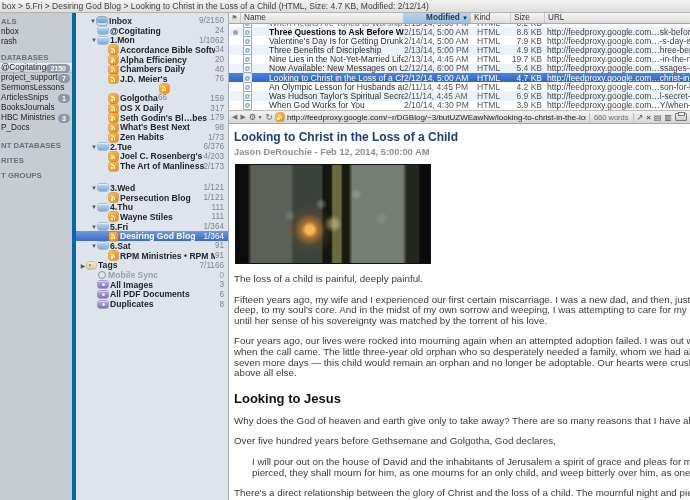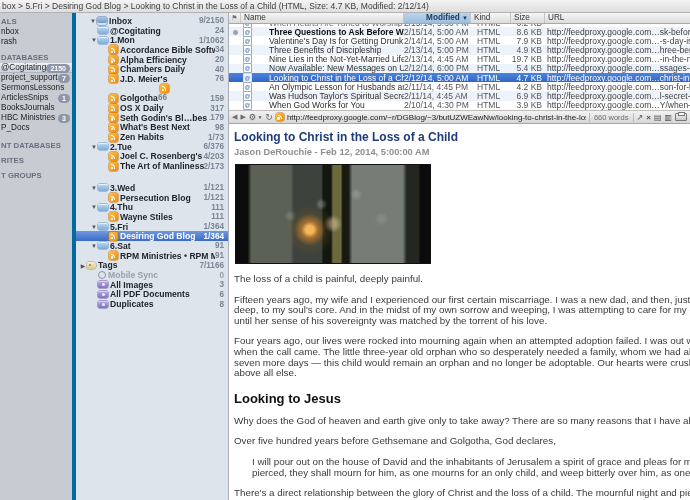--- a/index.html
+++ b/index.html
@@ -15,21 +15,21 @@
   .rail-row{height:10px;line-height:10px;font-size:8.2px;color:#1d1d1d;white-space:nowrap;display:flex;align-items:center;padding-left:1px;}
   .rail-row.hdr{color:#68707e;font-weight:bold;font-size:7.8px;}
   .rail-row.sel{background:linear-gradient(#eef1f5,#c5ccd6);box-shadow:inset 0 -1px 0 #aeb5bf;}
   .rail-row .lbl{flex:1;overflow:hidden;}
   .badge{background:#8d97a7;color:#fff;font-size:7px;line-height:9px;border-radius:6px;padding:0 4px;margin-right:2px;font-weight:bold;}
   
   .tree{width:152px;background:#dde4ec;flex:none;overflow:hidden;padding-top:3px;border-right:1px solid #a9aeb6;}
   .trow{height:9.7px;display:flex;align-items:center;font-size:8.6px;font-weight:bold;color:#22262c;white-space:nowrap;}
   .trow .disc{width:8px;flex:none;font-size:6px;color:#51565e;text-align:center;}
   .trow .lbl{flex:1;overflow:hidden;margin-left:2px;}
-  .trow .cnt{font-weight:bold;font-size:8.2px;color:#7c8594;padding-right:4px;}
+  .trow .cnt{font-weight:normal;font-size:8.2px;color:#7c8594;padding-right:4px;}
   .trow.sel{background:linear-gradient(#6d99dd,#3a6cc8);color:#fff;}
   .trow.sel .cnt,.trow.sel .disc{color:#fff;}
   .trow.dim .lbl,.trow.dim .cnt{color:#99a1ac;}
   
   .ic{flex:none;display:inline-block;}
   .ic-folder{width:10px;height:7px;border-radius:1.5px;background:linear-gradient(#badbf5,#7fa9d8);box-shadow:inset 0 1px 0 #e2f1fc,0 0 0 0.5px #6b93c2;}
   .ic-inbox{width:10px;height:8px;border-radius:2px;background:linear-gradient(#a9c8ea,#5e88c1);box-shadow:inset 0 -2px 0 #cfe2f4,0 0 0 0.5px #55749c;}
   .ic-rss{width:9px;height:9px;border-radius:2px;background:linear-gradient(135deg,#ffc14d,#ef8a00);box-shadow:0 0 0 0.5px #c96f00;position:relative;}
   .ic-rss::after{content:"";position:absolute;left:1.5px;bottom:1.5px;width:2.4px;height:2.4px;border-radius:50%;background:#fff;}
   .ic-rss::before{content:"";position:absolute;left:1.8px;bottom:1.8px;width:3.6px;height:3.6px;border-top:1.3px solid #fff;border-right:1.3px solid #fff;border-top-right-radius:5px;}

